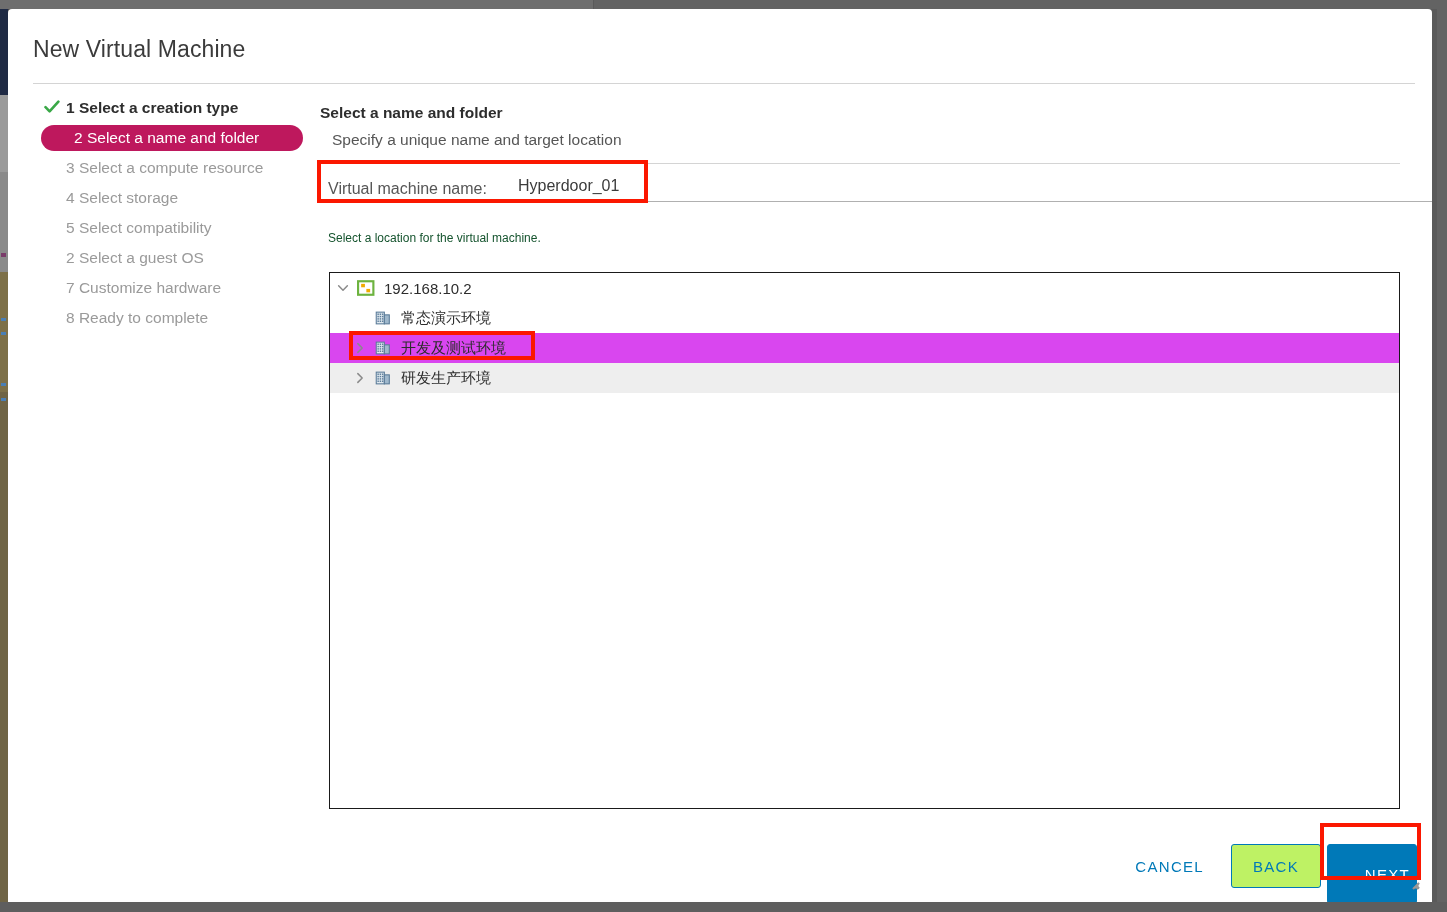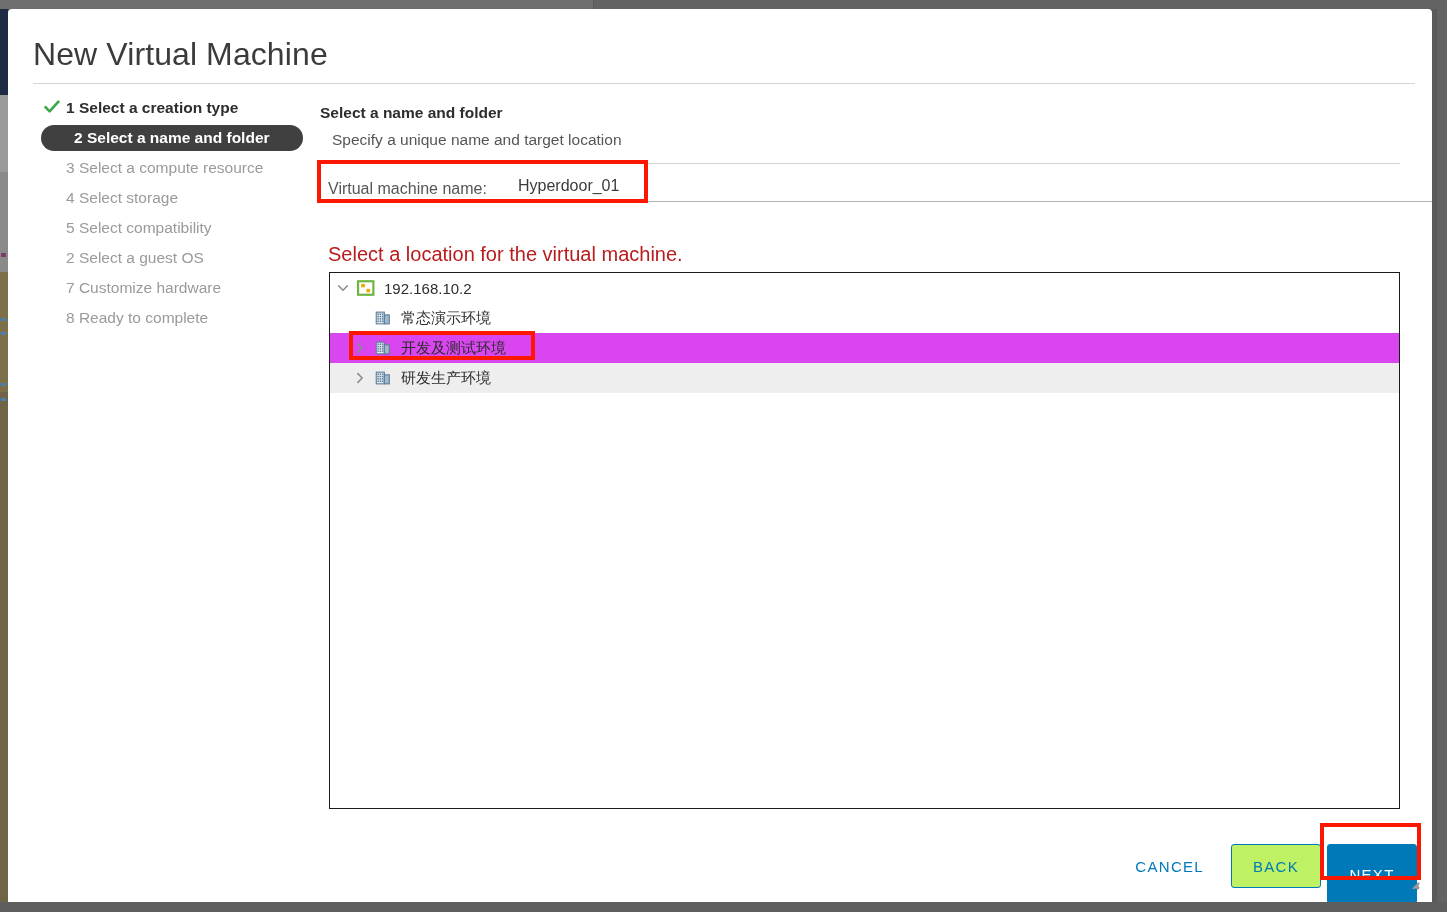--- a/index.html
+++ b/index.html
@@ -80,21 +80,21 @@
     border-top-left-radius: 4px;
     border-top-right-radius: 4px;
     box-sizing: border-box;
     overflow: hidden;
   }
 
   .dialog-title {
     position: absolute;
     left: 25px;
     top: 27px;
-    font-size: 32px;
+    font-size: 23px;
     font-weight: 400;
     color: #3b3b3b;
     letter-spacing: 0.1px;
     white-space: nowrap;
   }
   .title-rule {
     position: absolute;
     left: 25px;
     top: 74px;
     width: 1382px;
@@ -119,22 +119,22 @@
     margin-bottom: 4px;
     white-space: nowrap;
     box-sizing: border-box;
   }
   .step.done {
     color: #2d2d2d;
     font-weight: bold;
   }
   .step.active {
     color: #ffffff;
-    font-weight: bold;
-    background: #404040;
+    font-weight: normal;
+    background: #be185d;
     border-radius: 13px;
     padding-left: 33px;
     width: 262px;
     margin-left: 8px;
     padding-right: 0;
   }
   .check-icon {
     position: absolute;
     left: 11px;
     top: 4px;
@@ -195,23 +195,23 @@
     background: transparent;
     font-family: "Liberation Sans", sans-serif;
     font-size: 16px;
     color: #3b3b3b;
     padding: 0 0 6px 8px;
     box-sizing: border-box;
   }
 
   .loc-label {
     position: absolute;
-    left: 8px; top: 148px;
-    font-size: 20px;
-    color: #b91c1c;
+    left: 8px; top: 136px;
+    font-size: 12px;
+    color: #14532d;
     white-space: nowrap;
   }
 
   
   #tree-panel {
     position: absolute;
     left: 9px;
     top: 177px;
     width: 1071px;
     height: 537px;
@@ -295,20 +295,21 @@
     width: 90px;
     height: 60px;
     font-size: 15px;
     letter-spacing: 1.3px;
     color: #ffffff;
     background: #0079b8;
     border: 1px solid #0079b8;
     border-radius: 3px;
     cursor: pointer;
     font-family: "Liberation Sans", sans-serif;
+    text-align: right;
   }
 
   
   #resize-grip {
     position: absolute;
     right: 12px;
     bottom: 12px;
     width: 16px;
     height: 16px;
   }

